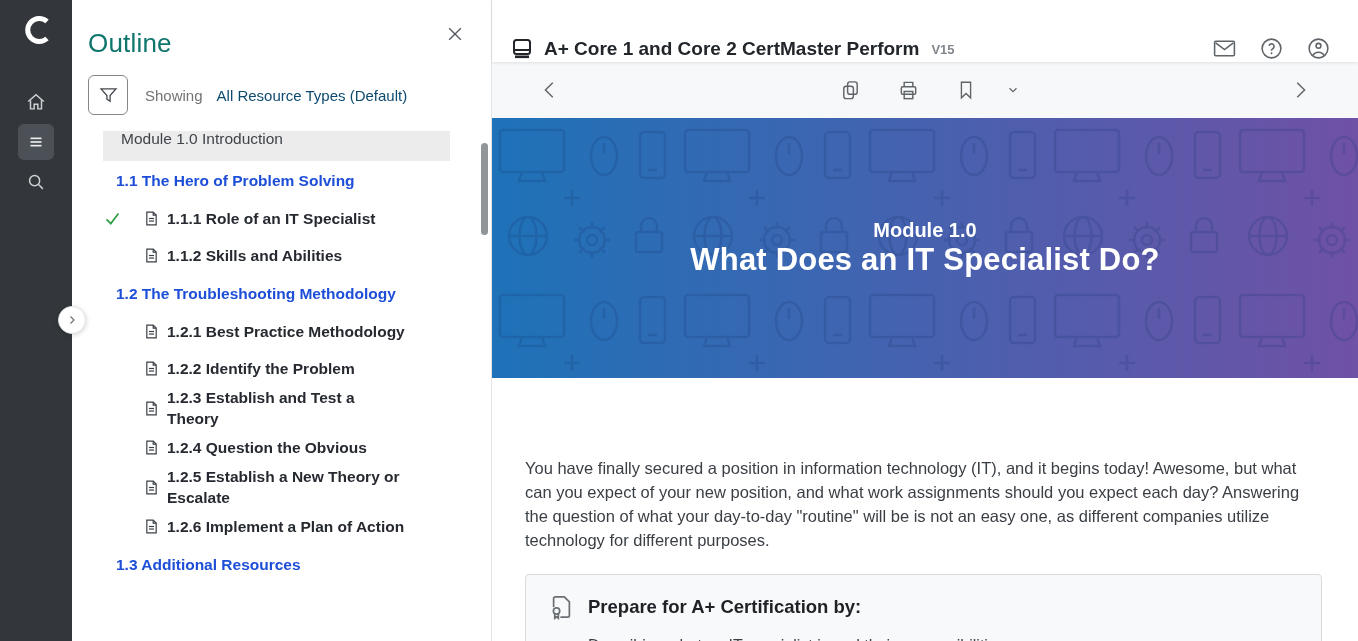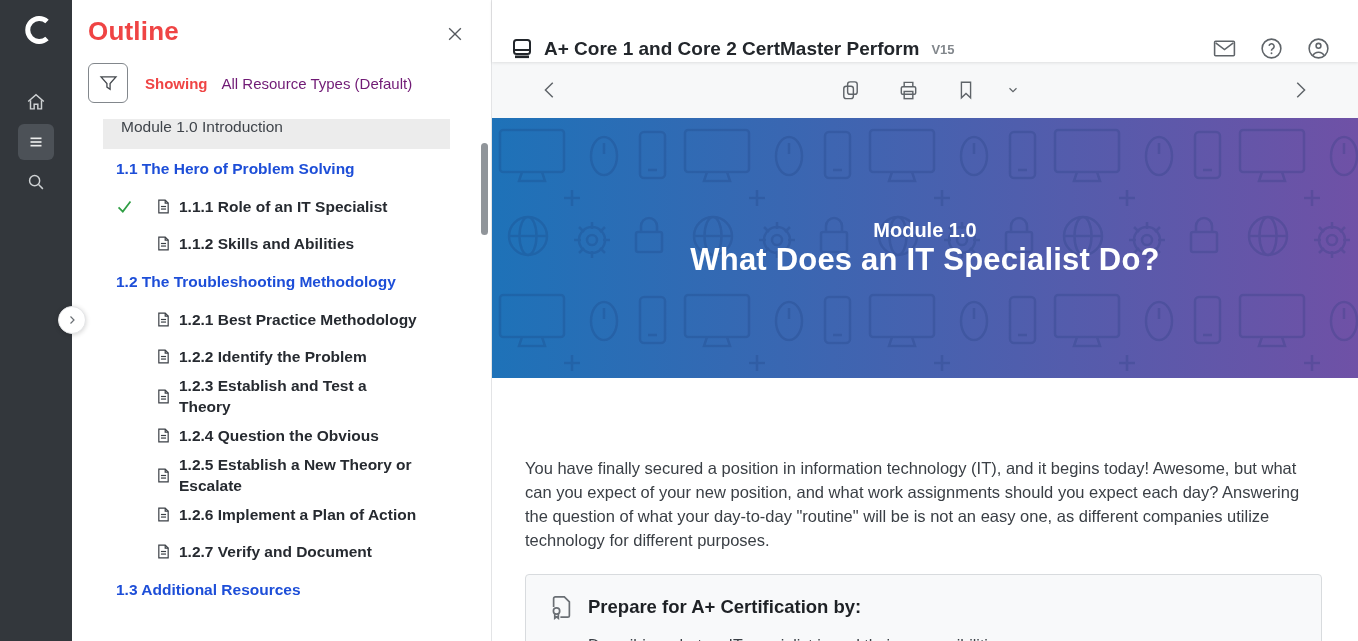--- a/index.html
+++ b/index.html
@@ -13,32 +13,32 @@
   .rail-items { margin-top:34px; display:flex; flex-direction:column; align-items:center; gap:4px; }
   .rail-btn { width:36px; height:36px; border-radius:6px; display:flex; align-items:center; justify-content:center; cursor:pointer; }
   .rail-btn.active { background:#4c5157; }
 
   
   .expand-btn { position:absolute; left:58px; top:306px; width:28px; height:28px; border-radius:50%; background:#fff; border:1px solid #e4e5e7; box-shadow:0 1px 5px rgba(0,0,0,.18); display:flex; align-items:center; justify-content:center; z-index:9; cursor:pointer; }
 
   
   .outline { width:420px; flex:0 0 420px; height:100%; background:#fff; border-right:1px solid #e3e4e6; position:relative; display:flex; flex-direction:column; }
   .outline-head { padding:16px 16px 0 16px; display:flex; align-items:flex-start; justify-content:space-between; }
-  .outline-title { font-size:26px; font-weight:700; color:#ef4444; letter-spacing:.2px; }
+  .outline-title { font-size:26px; font-weight:400; color:#0f766e; letter-spacing:.2px;margin-top:12px; }
   .close-btn { margin:6px 8px 0 0; width:24px; height:24px; display:flex; align-items:center; justify-content:center; cursor:pointer; }
   .filter-row { margin:16px 0 0 16px; display:flex; align-items:center; }
   .filter-btn { width:40px; height:40px; border:1px solid #82878c; border-radius:6px; background:#fff; display:flex; align-items:center; justify-content:center; cursor:pointer; }
-  .showing { margin-left:17px; font-size:15px; font-weight:700; color:#ef4444; }
-  .showing-val { margin-left:14px; font-size:15px; color:#701a75; }
+  .showing { margin-left:17px; font-size:15px; font-weight:400; color:#737373; }
+  .showing-val { margin-left:14px; font-size:15px; color:#0c4a6e; }
 
   .o-list { margin-top:16px; flex:1; overflow:hidden; position:relative; }
   .o-row { display:flex; align-items:center; cursor:pointer; font-size:15.5px; }
   .o-row.module { height:44px; margin:-14px 41px 0 31px; background:#ececec; padding-left:18px; font-weight:400; color:#3f444a; }
   .o-row.section { min-height:39px; padding-left:44px; font-weight:700; color:#1d4ed8; }
-  .o-row.topic { min-height:37px; padding-left:44px; font-weight:600; color:#262a30; }
+  .o-row.topic { min-height:37px; padding-left:32px; font-weight:600; color:#262a30; }
   .o-check { width:39px; display:flex; align-items:center; flex:0 0 39px; }
   .o-doc { display:flex; align-items:center; margin-right:7px; }
   .o-row.topic .o-label { max-width:240px; line-height:21px; }
   .o-scrollthumb { position:absolute; right:3px; top:18px; width:7px; height:92px; border-radius:4px; background:#90959a; }
 
   
   .main { flex:1; height:100%; display:flex; flex-direction:column; background:#fff; min-width:0; }
   .main-header { height:62px; flex:0 0 62px; background:#fff; display:flex; align-items:flex-end; justify-content:space-between; padding:0 26px 0 18px; box-shadow:0 1px 3px rgba(0,0,0,.10); position:relative; z-index:3; }
   .mh-left { display:flex; align-items:center; gap:10px; }
   .course-title { font-size:19px; font-weight:700; color:#22262b; }
@@ -229,32 +229,20 @@
           <span class="o-check"></span>
           <span class="o-doc">
             <svg width="17" height="17" viewBox="0 0 20 20" fill="none" stroke="#3a3f45" stroke-width="1.4">
               <path d="M4.5 2.5 H12 L15.5 6 V17.5 H4.5 Z"></path>
               <path d="M12 2.5 V6 H15.5"></path>
               <line x1="7" y1="10" x2="13" y2="10"></line>
               <line x1="7" y1="13" x2="13" y2="13"></line>
             </svg>
           </span>
           <span class="o-label">1.2.6 Implement a Plan of Action</span>
-        </div>
-        <div class="o-row topic">
-          <span class="o-check"></span>
-          <span class="o-doc">
-            <svg width="17" height="17" viewBox="0 0 20 20" fill="none" stroke="#3a3f45" stroke-width="1.4">
-              <path d="M4.5 2.5 H12 L15.5 6 V17.5 H4.5 Z"></path>
-              <path d="M12 2.5 V6 H15.5"></path>
-              <line x1="7" y1="10" x2="13" y2="10"></line>
-              <line x1="7" y1="13" x2="13" y2="13"></line>
-            </svg>
-          </span>
-          <span class="o-label">1.2.7 Verify and Document</span>
         </div>
         <div class="o-row section">
           <span class="o-label">1.3 Additional Resources</span>
         </div>
       </div>
     <div class="o-scrollthumb" style="top:143px;"></div>
   </div>
 
   <div class="main">
 

